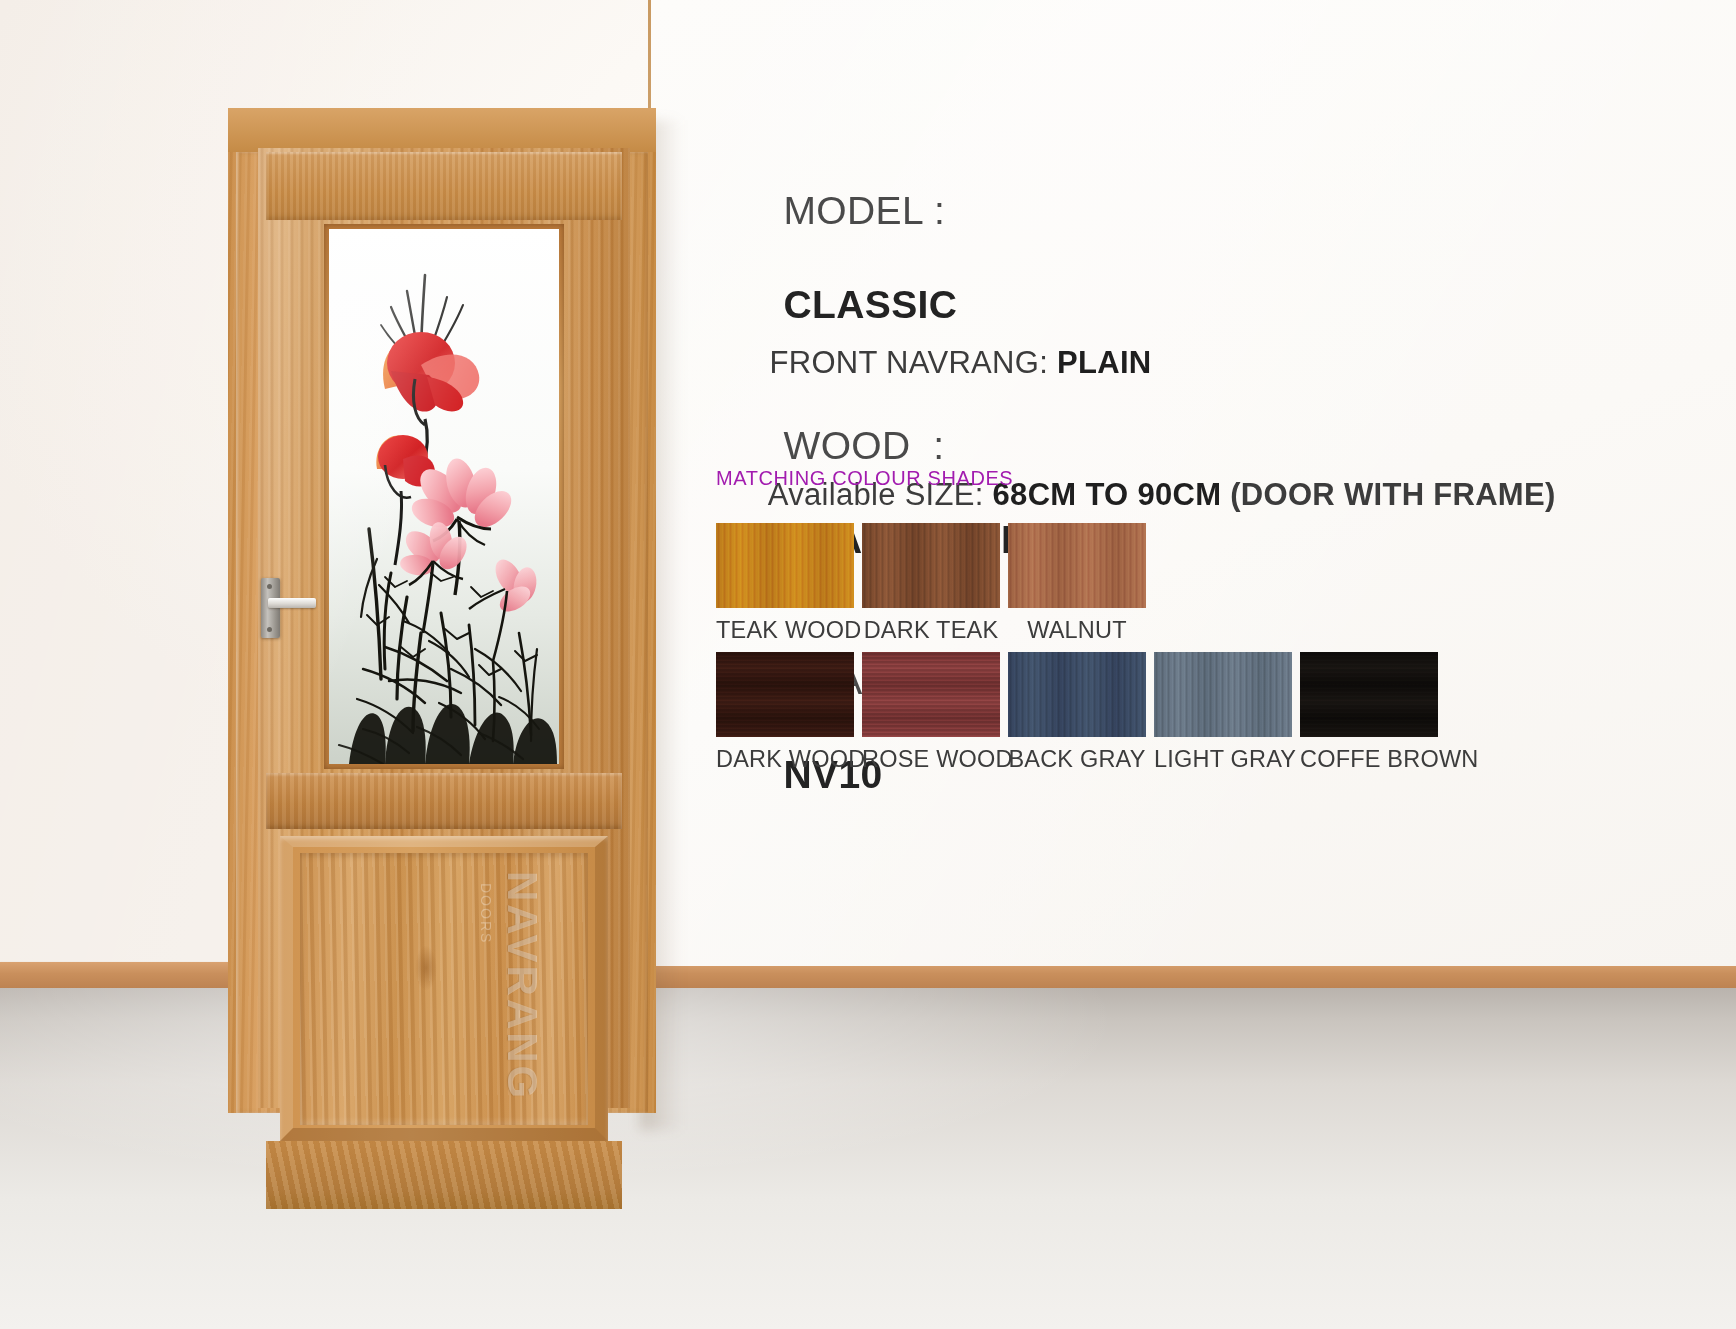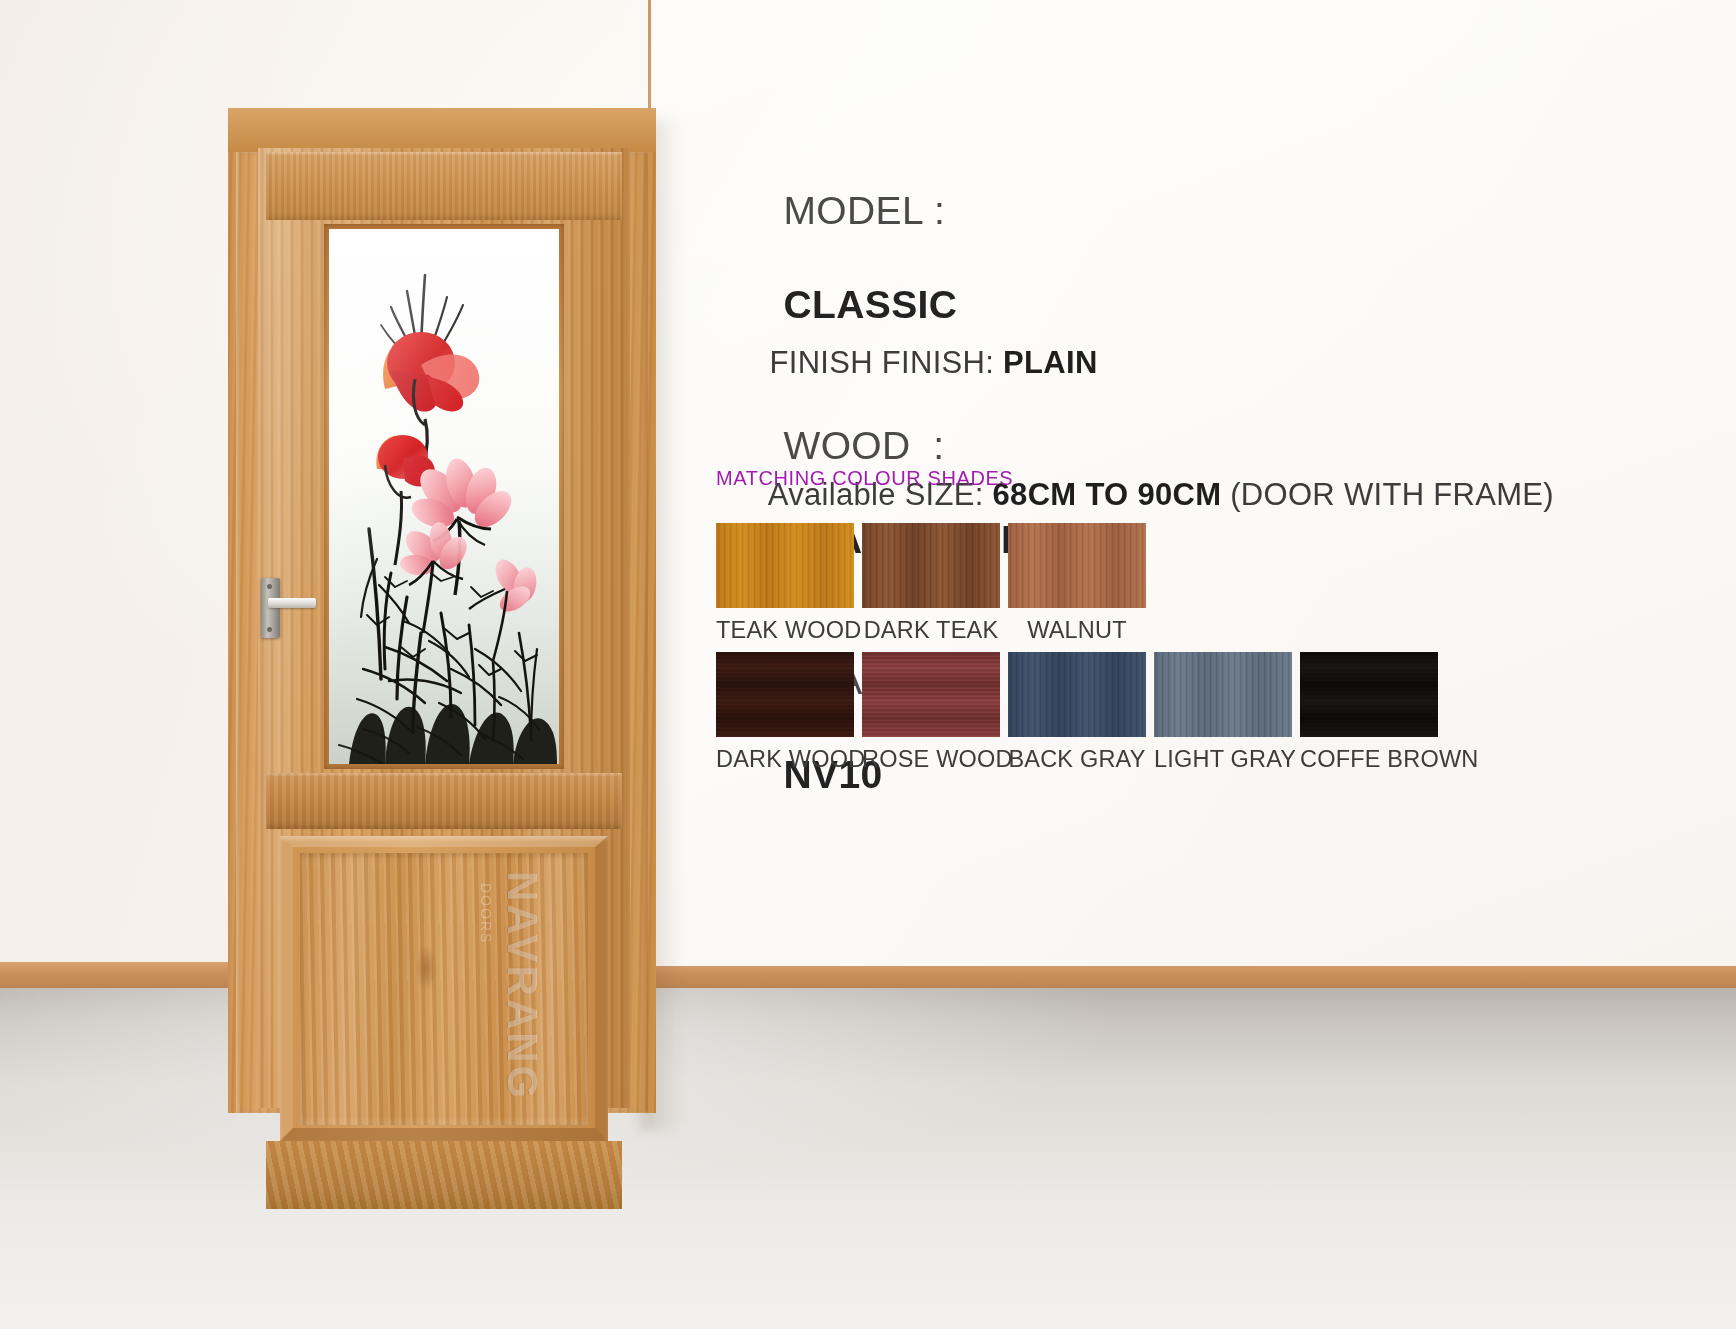--- a/index.html
+++ b/index.html
@@ -55,21 +55,21 @@
   }
   .spec-row .k{font-weight:400;color:#4a4a4a;text-align:center;}
   .spec-row .v{font-weight:700;color:#232323;}
 
   .finish-block{position:absolute;left:716px;top:297px;width:980px;}
   .finish-row{
     font-size:31px;line-height:44px;color:#3c3c3c;letter-spacing:.3px;white-space:pre;
   }
   .finish-row .k{font-weight:400;}
   .finish-row .v{font-weight:700;color:#1f1f1f;}
-  .finish-row .tail{font-weight:400;color:#3c3c3c;}
+  .finish-row .tail{font-weight:700;color:#3c3c3c;}
 
   .shades-title{
     position:absolute;left:716px;top:467px;
     font-size:20px;letter-spacing:.6px;color:#a21caf;font-weight:400;
   }
 
   
   .swatch-grid{position:absolute;left:716px;top:523px;width:728px;}
   .swatch-row{display:flex;gap:8px;}
   .swatch-cell{width:138px;}
@@ -466,21 +466,21 @@
     </div>
     <div class="spec-row">
       <span class="k">GLASS   :</span>
       <span> </span>
       <span class="v">NV10</span>
     </div>
   </div>
 
   <div class="finish-block">
     <div class="finish-row">
-      <span class="k">FINISH FINISH: </span><span class="v">PLAIN</span>
+      <span class="k">FRONT NAVRANG: </span><span class="v">PLAIN</span>
     </div>
     <div class="finish-row">
       <span class="k">Available SIZE: </span><span class="v">68CM TO 90CM</span><span class="tail"> (DOOR WITH FRAME)</span>
     </div>
   </div>
 
   <div class="shades-title">MATCHING COLOUR SHADES</div>
 
   <div class="swatch-grid">
     <div class="swatch-row">

